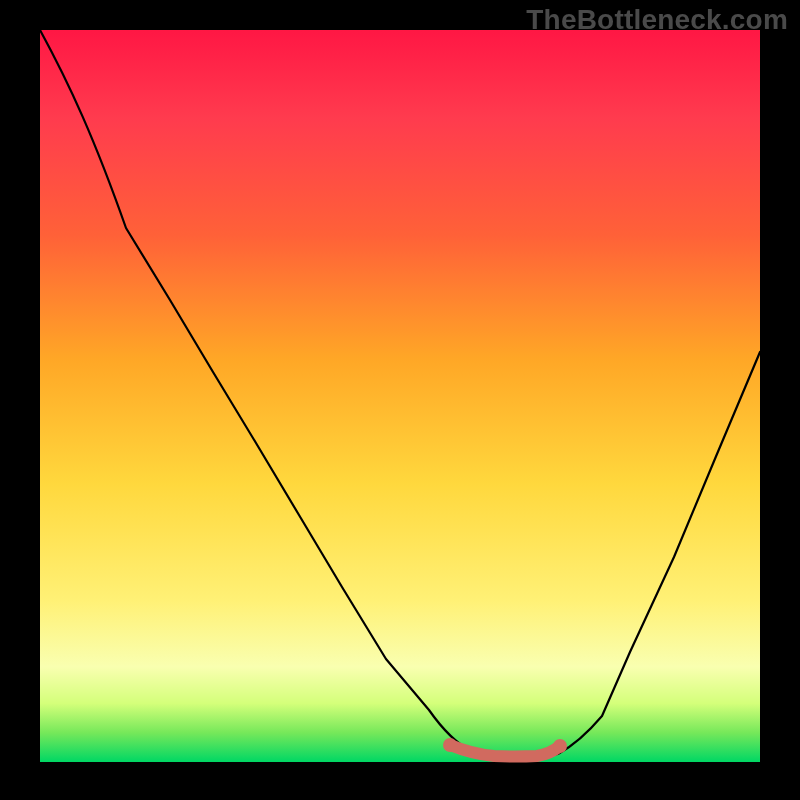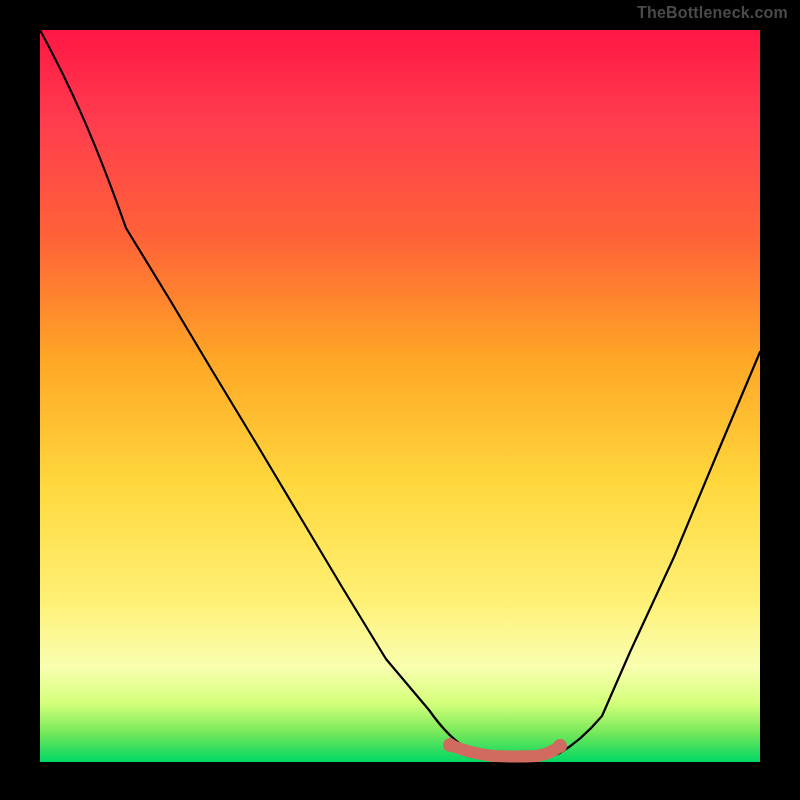--- a/index.html
+++ b/index.html
@@ -14,21 +14,21 @@
   .frame {
     position: relative;
     width: 800px;
     height: 800px;
     background: #000;
   }
   .watermark {
     position: absolute;
     top: 4px;
     right: 12px;
-    font-size: 16px;
+    font-size: 28px;
     font-weight: 600;
     color: #4a4a4a;
     letter-spacing: 0.2px;
     z-index: 10;
   }
   .plot-area {
     position: absolute;
     left: 40px;
     top: 30px;
     width: 720px;

